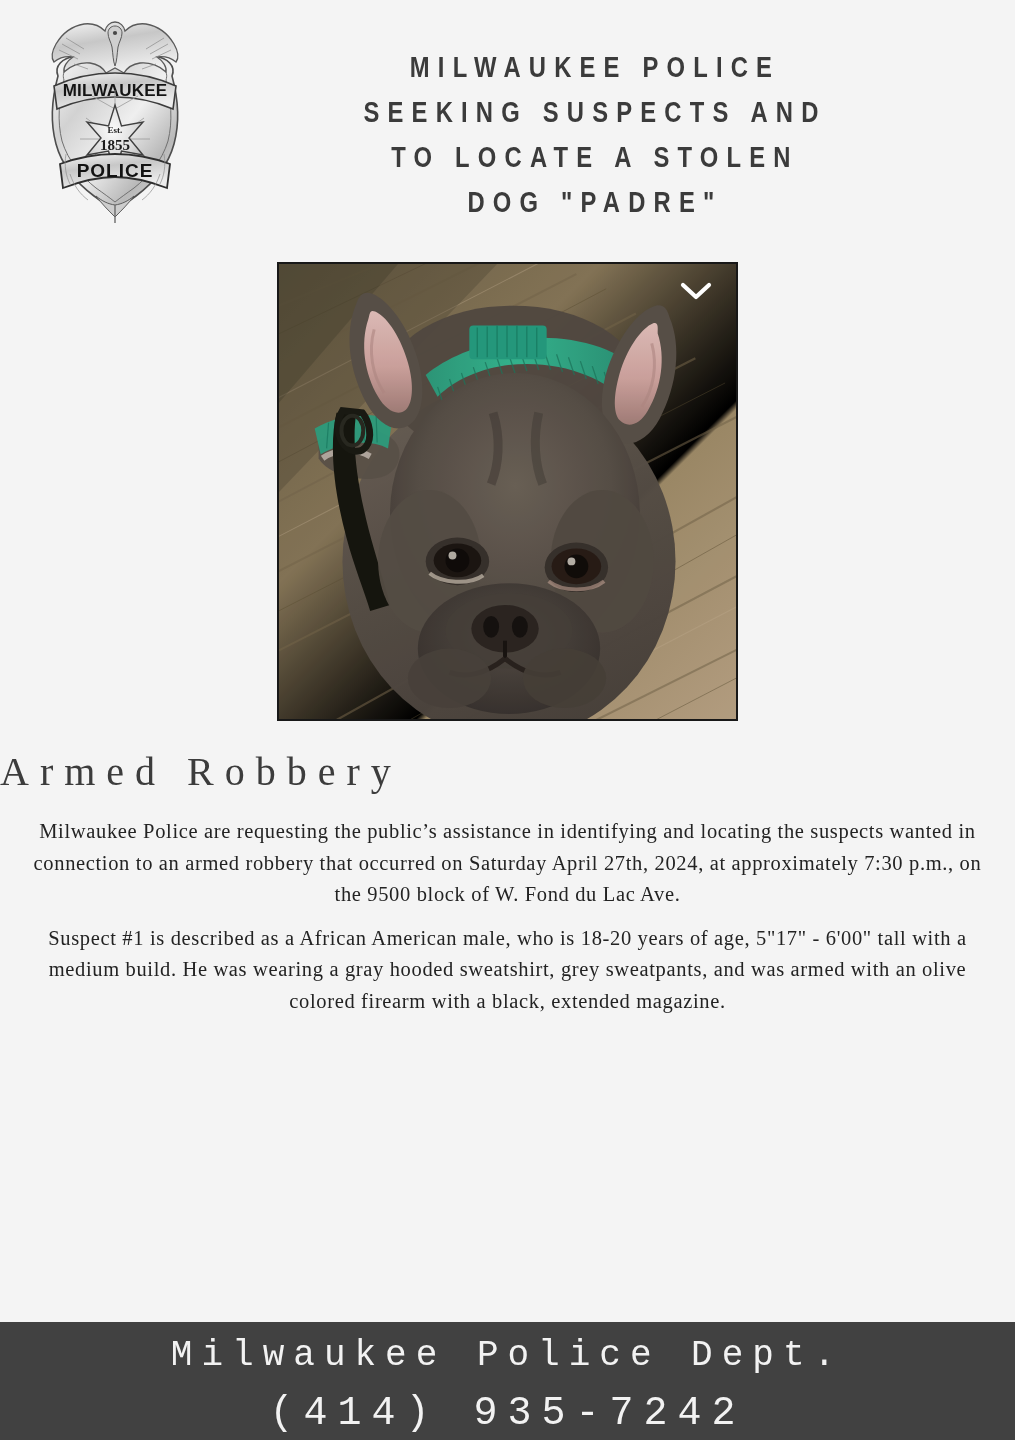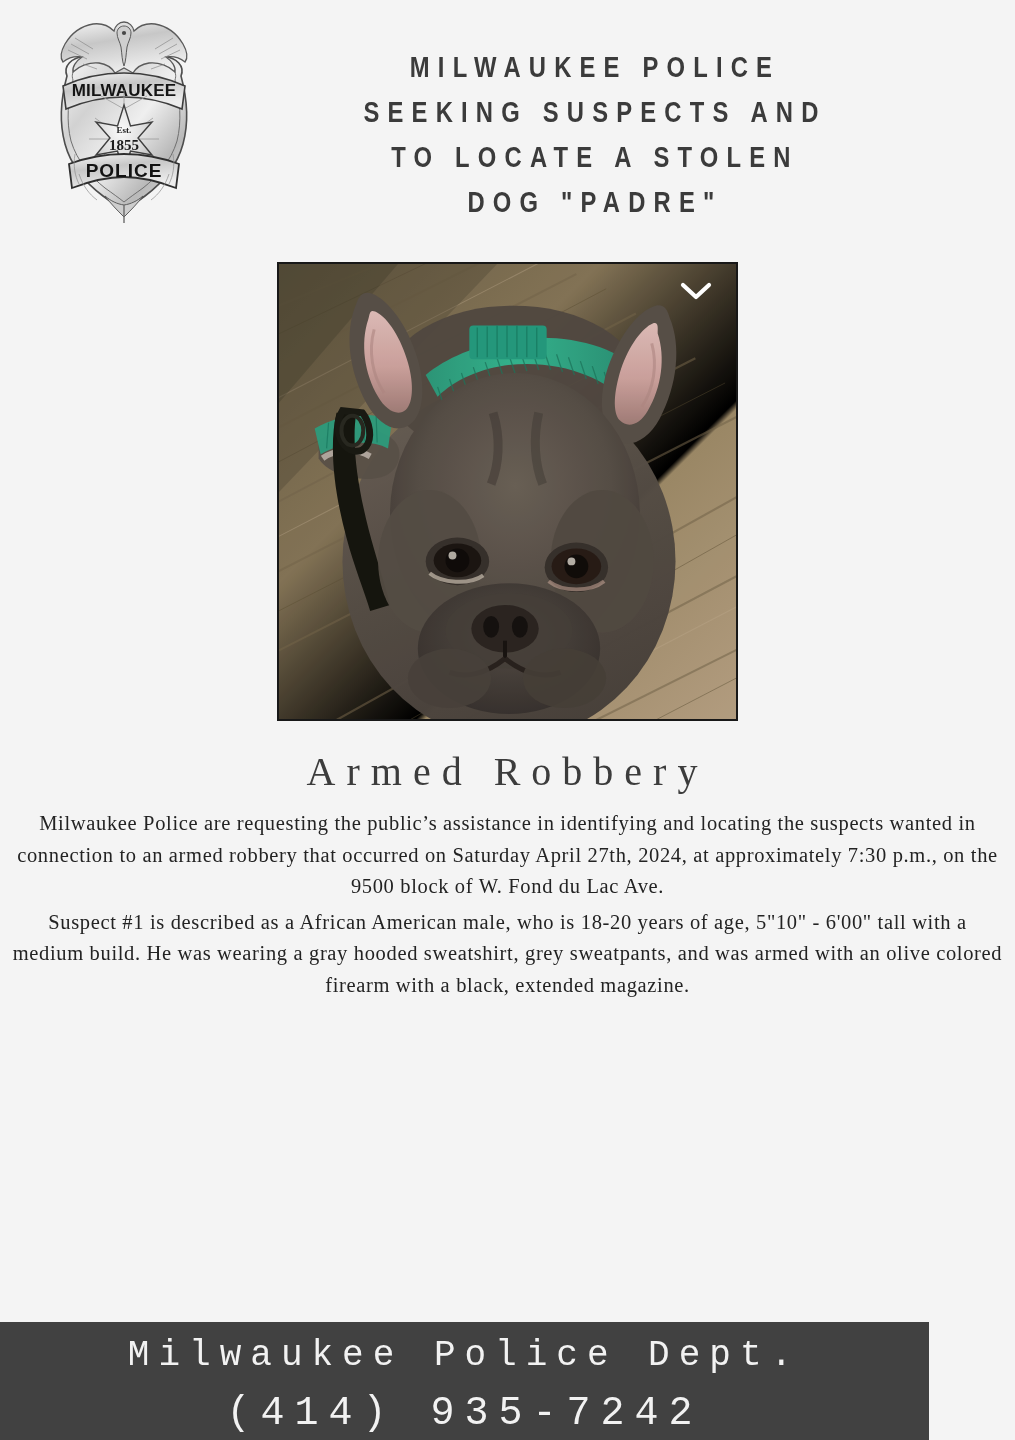--- a/index.html
+++ b/index.html
@@ -26,21 +26,21 @@
   
   .header {
     position: absolute;
     top: 0;
     left: 0;
     width: 1015px;
     height: 245px;
   }
   .badge-wrap {
     position: absolute;
-    left: 49px;
+    left: 40px;
     top: 14px;
     width: 150px;
     height: 212px;
   }
   .badge-svg { display: block; width: 150px; height: 212px; }
 
   .header-title {
     position: absolute;
     left: 200px;
     top: 45px;
@@ -86,51 +86,50 @@
     z-index: 6;
   }
   .chevron-icon svg { display: block; width: 100%; height: 100%; }
 
   
   .crime-title {
     position: absolute;
     top: 748px;
     left: 0;
     width: 1015px;
-    text-align: center;
     font-family: "Liberation Serif", serif;
     font-size: 40px;
     letter-spacing: 11px;
     color: #3c3c3c;
     white-space: pre;
   }
 
   .narrative {
     position: absolute;
     top: 804px;
     left: 6px;
     width: 1003px;
     text-align: center;
     font-family: "Liberation Serif", serif;
     font-size: 20.5px;
     line-height: 31.6px;
     letter-spacing: 0.65px;
     color: #232323;
   }
   .narrative p {
-    margin: 4px;
+    margin: 12px;
     padding: 0;
   }
 
   
   .footer {
     position: absolute;
     left: 0;
     bottom: 0;
-    width: 929px;
+    width: 1015px;
     height: 118px;
     background: #414141;
     overflow: hidden;
   }
   .footer-line {
     text-align: center;
     font-family: "Liberation Mono", monospace;
     color: #f2f2f2;
     white-space: pre;
   }
@@ -419,21 +418,21 @@
       <svg viewBox="0 0 36 26" xmlns="http://www.w3.org/2000/svg" aria-hidden="true">
         <path d="M5 7 L18 19 L31 7" fill="none" stroke="#ffffff" stroke-width="4.2" stroke-linecap="round" stroke-linejoin="round"></path>
       </svg>
     </div>
   </div>
 
   <div class="crime-title">Armed Robbery</div>
 
   <div class="narrative">
     <p>Milwaukee Police are requesting the public’s assistance in identifying and locating the suspects wanted in connection to an armed robbery that occurred on Saturday April 27th, 2024, at approximately 7:30 p.m., on the 9500 block of W. Fond du Lac Ave.</p>
-    <p>Suspect #1 is described as a African American male, who is 18-20 years of age, 5"10" - 6'00" tall with a medium build. He was wearing a gray hooded sweatshirt, grey sweatpants, and was armed with an olive colored firearm with a black, extended magazine.</p>
+    <p>Suspect #1 is described as a African American male, who is 18-20 years of age, 5"17" - 6'00" tall with a medium build. He was wearing a gray hooded sweatshirt, grey sweatpants, and was armed with an olive colored firearm with a black, extended magazine.</p>
   </div>
 
   <div class="footer">
     <div class="footer-line footer-line-1">Milwaukee Police Dept.</div>
     <div class="footer-line footer-line-2">(414) 935-7242</div>
   </div>
 
 </div>
 
 </body></html>

